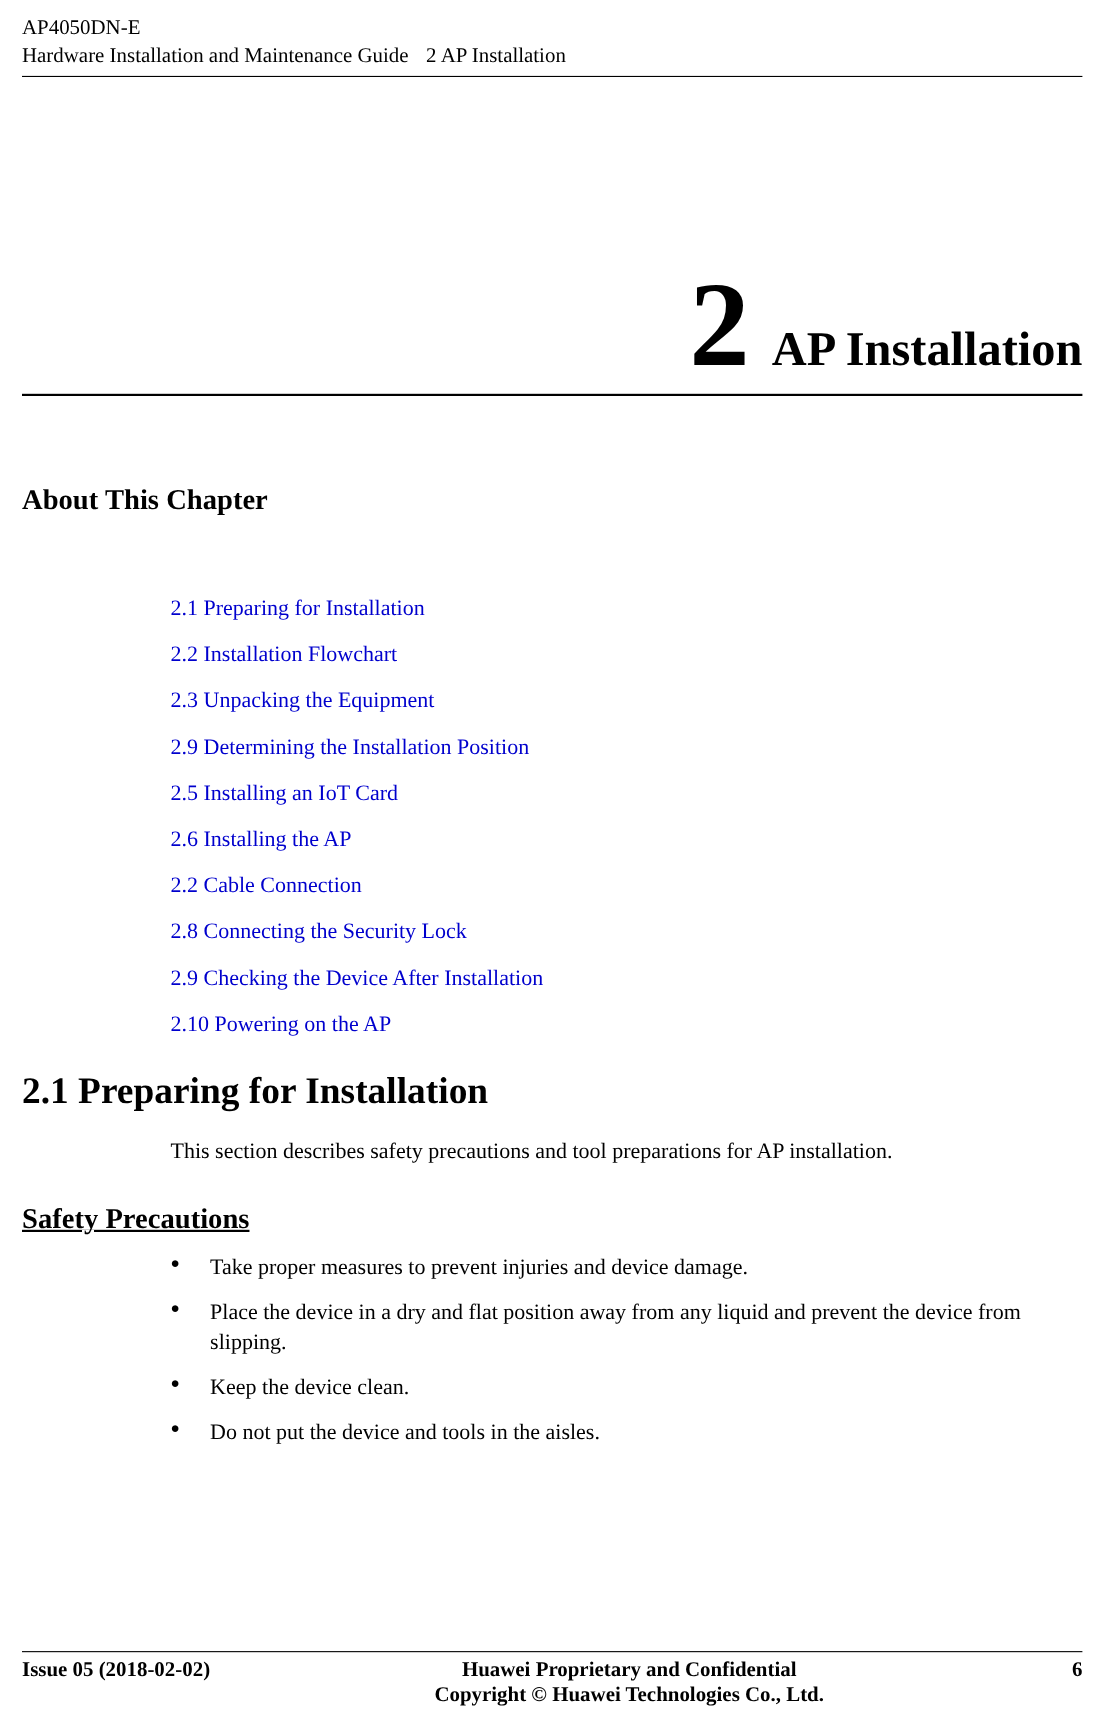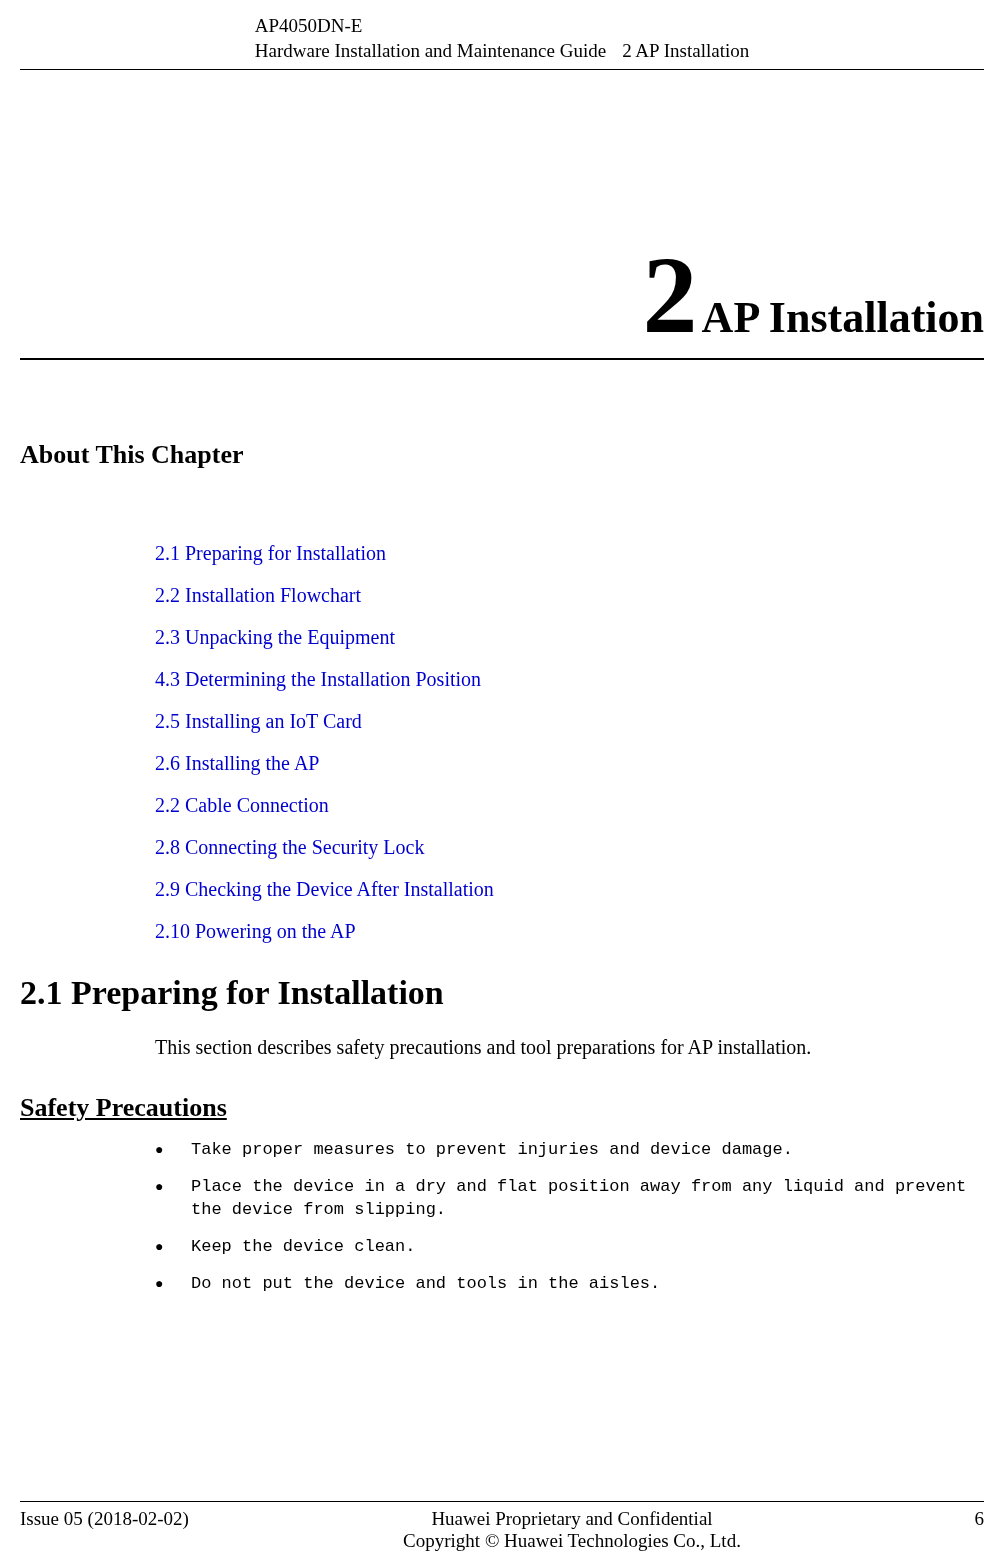--- a/index.html
+++ b/index.html
@@ -6,21 +6,21 @@
     body {
       width: 1004px;
       height: 1566px;
       background: #fff;
       font-family: "Times New Roman", Times, serif;
       color: #000;
       position: relative;
     }
     .header {
       display: flex;
-      justify-content: center;
+      justify-content: flex-start;
       padding: 14px 20px 6px 20px;
       font-size: 19px;
       line-height: 1.3;
       gap: 16px;
     }
     .header-left { text-align: left; }
     .header-right { text-align: right; align-self: flex-end; }
     .header-rule {
       border: none;
       border-top: 1px solid #000;
@@ -35,21 +35,21 @@
       font-weight: bold;
       line-height: 1;
       display: inline-block;
       vertical-align: baseline;
     }
     .chapter-title {
       font-size: 44px;
       font-weight: bold;
       display: inline-block;
       vertical-align: baseline;
-      margin-left: 0;
+      margin-left: 16px;
     }
     .chapter-rule {
       border: none;
       border-top: 2px solid #000;
       margin: 8px 20px 0 20px;
     }
     .about-heading {
       font-family: "Book Antiqua", Palatino, serif;
       font-size: 26px;
       font-weight: bold;
@@ -81,39 +81,39 @@
       font-size: 26px;
       font-weight: bold;
       margin: 34px 0 0 20px;
       text-decoration: underline;
     }
     .bullets {
       margin: 16px 20px 0 155px;
       list-style: none;
     }
     .bullets li {
-      font-size: 17px;
+      font-size: 20px;
       line-height: 1.35;
       margin-bottom: 14px;
       position: relative;
       padding-left: 36px;
-      font-family: Liberation Mono, monospace;
     }
     .bullets li::before {
       content: "\25CF";
       position: absolute;
       left: 0;
       top: 2px;
       font-size: 14px;
     }
     .footer {
       position: absolute;
       bottom: 14px;
       left: 20px;
       right: 20px;
+      font-weight: bold;
     }
     .footer-rule {
       border: none;
       border-top: 1px solid #000;
       margin-bottom: 6px;
     }
     .footer-row {
       display: flex;
       justify-content: space-between;
       font-size: 19px;
@@ -139,21 +139,21 @@
   <span class="chapter-title">AP Installation</span>
 </div>
 <hr class="chapter-rule">
 
 <h1 class="about-heading">About This Chapter</h1>
 
 <nav class="toc">
   <a href="#">2.1 Preparing for Installation</a>
   <a href="#">2.2 Installation Flowchart</a>
   <a href="#">2.3 Unpacking the Equipment</a>
-  <a href="#">4.3 Determining the Installation Position</a>
+  <a href="#">2.9 Determining the Installation Position</a>
   <a href="#">2.5 Installing an IoT Card</a>
   <a href="#">2.6 Installing the AP</a>
   <a href="#">2.2 Cable Connection</a>
   <a href="#">2.8 Connecting the Security Lock</a>
   <a href="#">2.9 Checking the Device After Installation</a>
   <a href="#">2.10 Powering on the AP</a>
 </nav>
 
 <h1 class="section-heading">2.1 Preparing for Installation</h1>
 

